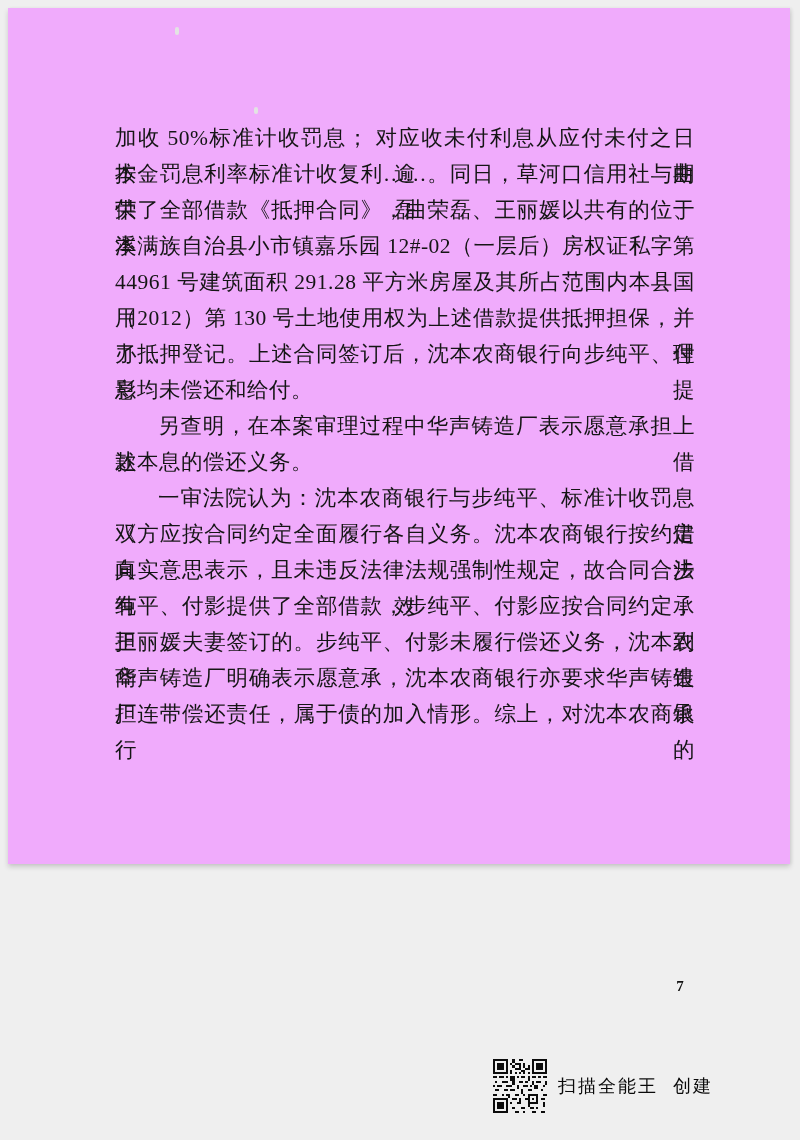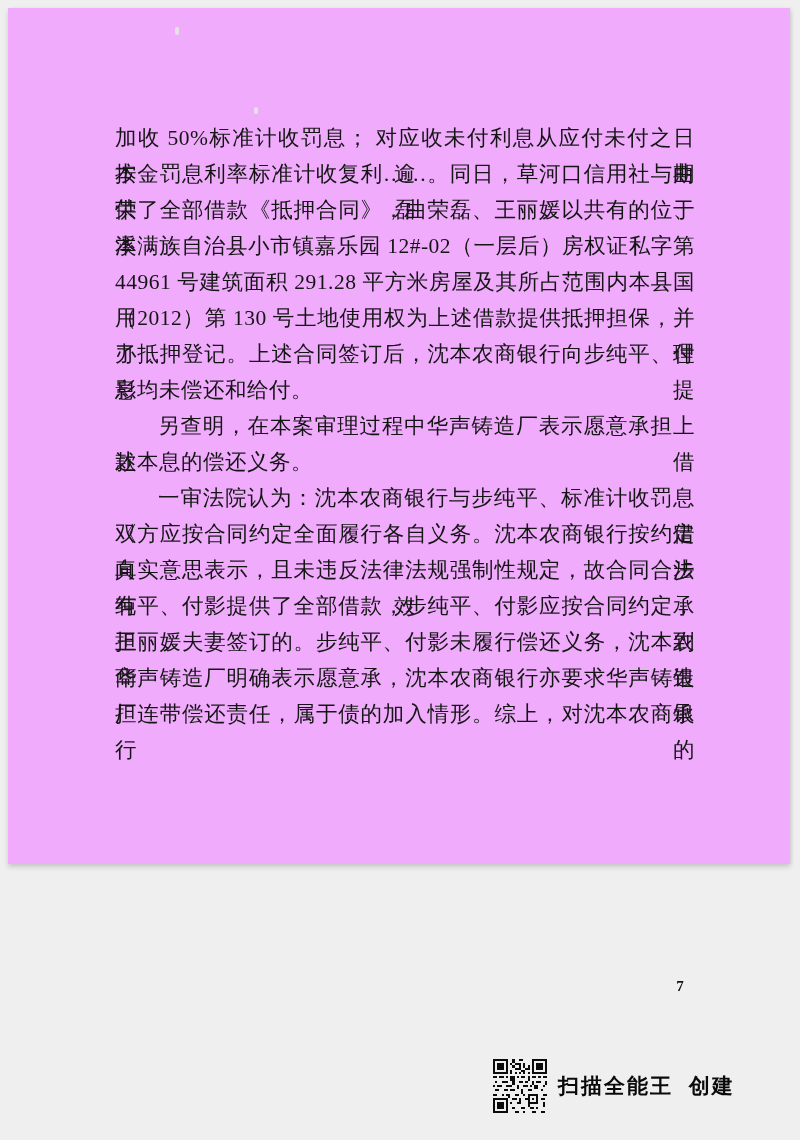--- a/index.html
+++ b/index.html
@@ -68,26 +68,25 @@
     align-items: center;
     gap: 11px;
   }
   .qr {
     width: 54px;
     height: 56px;
     display: block;
   }
   .wm-text {
     font-family: "Liberation Sans", "DejaVu Sans", sans-serif;
-    font-size: 21px;
+    font-size: 18px;
     color: #0a0a0a;
     word-spacing: 8px;
     letter-spacing: 2px;
     white-space: nowrap;
-    font-weight: bold;
   }
   .speck {
     position: absolute;
     background: #e3e3e3;
     border-radius: 2px;
   }
   .speck.s1 { left: 167px; top: 19px; width: 4px; height: 8px; }
   .speck.s2 { left: 246px; top: 99px; width: 4px; height: 7px; }
 </style>
 </head>

